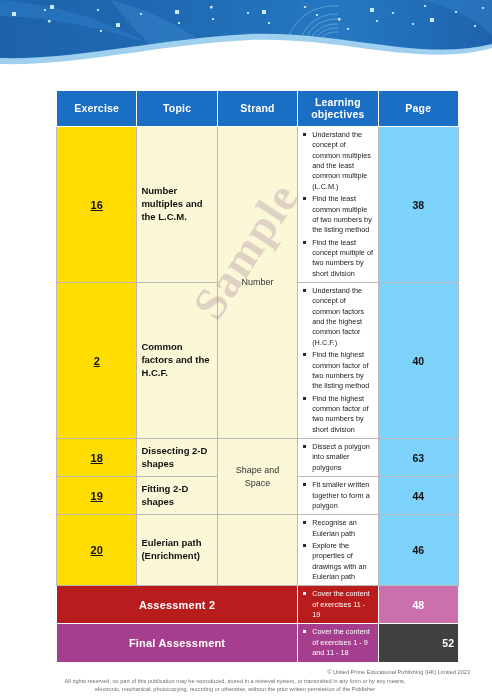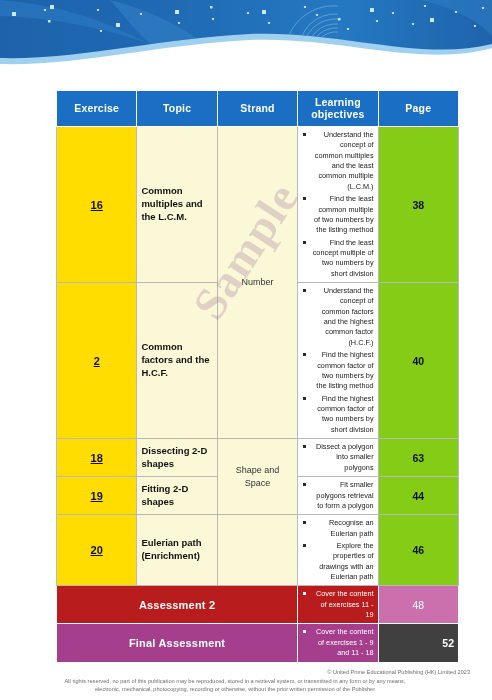--- a/index.html
+++ b/index.html
@@ -67,28 +67,28 @@
     color:#333;
     line-height:1.4;
     width:50px;
   }
   td.obj {
     background:#ffffff;
     width:155px;
     padding:4px 5px 4px 4px;
   }
   td.page {
-    background:#84cc16;
+    background:#7dd3fc;
     text-align:center;
     font-weight:bold;
     font-size:10.5px;
     color:#111;
     width:45px;
   }
-  ul.obj-list { list-style:none; margin:0; padding:0;text-align:right; }
+  ul.obj-list { list-style:none; margin:0; padding:0; }
   ul.obj-list li {
     position:relative;
     padding-left:10px;
     margin:0 0 2px 0;
     font-size:7.3px;
     line-height:1.42;
     color:#1a1a1a;
   }
   ul.obj-list li:last-child { margin-bottom:0; }
   ul.obj-list li:before {
@@ -105,21 +105,21 @@
     font-weight:bold;
     font-size:11px;
     text-align:center;
     letter-spacing:.2px;
   }
   tr.assess2 td.assess-label, tr.assess2 td.obj-a { background:#b91c1c; }
   tr.assessF td.assess-label, tr.assessF td.obj-a { background:#a43e8d; }
   td.obj-a { padding:4px 5px; }
   td.obj-a ul.obj-list li { color:#ffffff; font-size:7.3px; }
   td.obj-a ul.obj-list li:before { background:#ffffff; }
-  tr.assess2 td.page-a { background:#cb6fad; color:#ffffff; text-align:center; font-weight:normal; font-size:10.5px; }
+  tr.assess2 td.page-a { background:#cb6fad; color:#ffffff; text-align:center; font-weight:bold; font-size:10.5px; }
   tr.assessF td.page-a { background:#404040; color:#ffffff; text-align:right; font-weight:bold; font-size:10.5px; }
 
   
   .ar-title {
     margin:22px 0 10px 56px;
     font-size:12.5px;
     font-weight:bold;
     color:#111;
   }
 
@@ -234,21 +234,21 @@
           <th>Topic</th>
           <th>Strand</th>
           <th>Learning objectives</th>
           <th>Page</th>
         </tr>
       </thead>
       <tbody>
 
         <tr>
           <td class="ex">16</td>
-          <td class="topic">Common multiples and the L.C.M.</td>
+          <td class="topic">Number multiples and the L.C.M.</td>
           <td class="strand" rowspan="2">Number</td>
           <td class="obj">
             <ul class="obj-list">
               <li>Understand the concept of common multiples and the least common multiple (L.C.M.)</li>
               <li>Find the least common multiple of two numbers by the listing method</li>
               <li>Find the least concept multiple of two numbers by short division</li>
             </ul>
           </td>
           <td class="page">38</td>
         </tr>
@@ -276,21 +276,21 @@
             </ul>
           </td>
           <td class="page">63</td>
         </tr>
 
         <tr>
           <td class="ex">19</td>
           <td class="topic">Fitting 2-D shapes</td>
           <td class="obj">
             <ul class="obj-list">
-              <li>Fit smaller polygons retrieval to form a polygon</li>
+              <li>Fit smaller written together to form a polygon</li>
             </ul>
           </td>
           <td class="page">44</td>
         </tr>
 
         <tr>
           <td class="ex">20</td>
           <td class="topic">Eulerian path (Enrichment)</td>
           <td class="strand"></td>
           <td class="obj">

